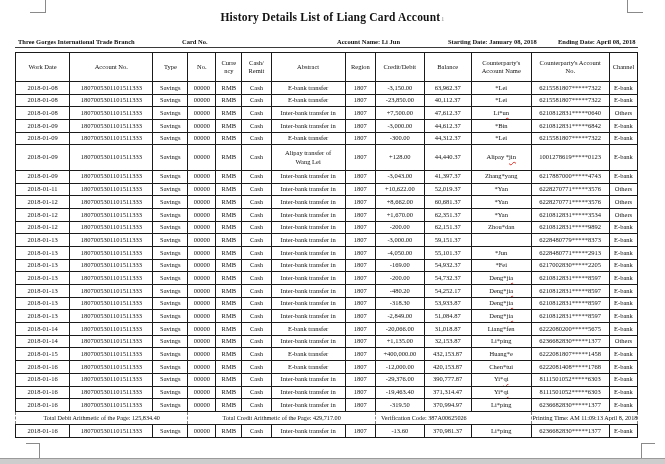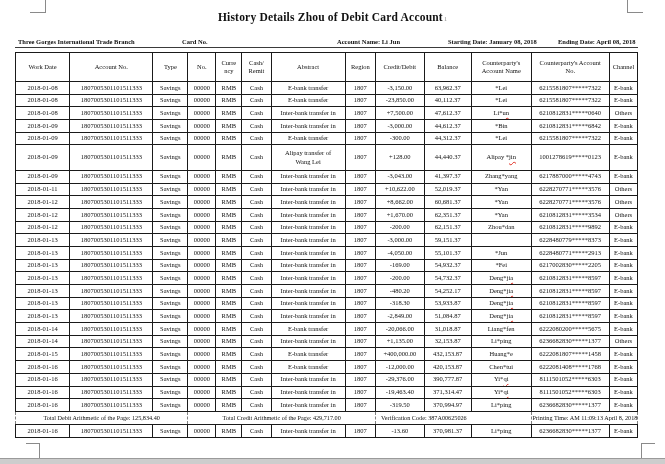--- a/index.html
+++ b/index.html
@@ -49,21 +49,21 @@
 </head>
 <body>
 
 <div class="page">
   <div class="cm cm-tl"></div>
   <div class="cm cm-tr"></div>
   <div class="cm cm-bl"></div>
   <div class="cm cm-br"></div>
 
   <div class="title">
-    <span>History Details Zhou of Debit Card Account</span><span class="pmark">1</span>
+    <span>History Details List of Liang Card Account</span><span class="pmark">1</span>
   </div>
 
   <div class="meta">
     <span class="m-branch">Three Gorges International Trade Branch</span>
     <span class="m-card">Card No.</span>
     <span class="m-acct">Account Name: Li Jun</span>
     <span class="m-start">Starting Date: January 08, 2018</span>
     <span class="m-end">Ending Date: April 08, 2018</span>
   </div>
 

